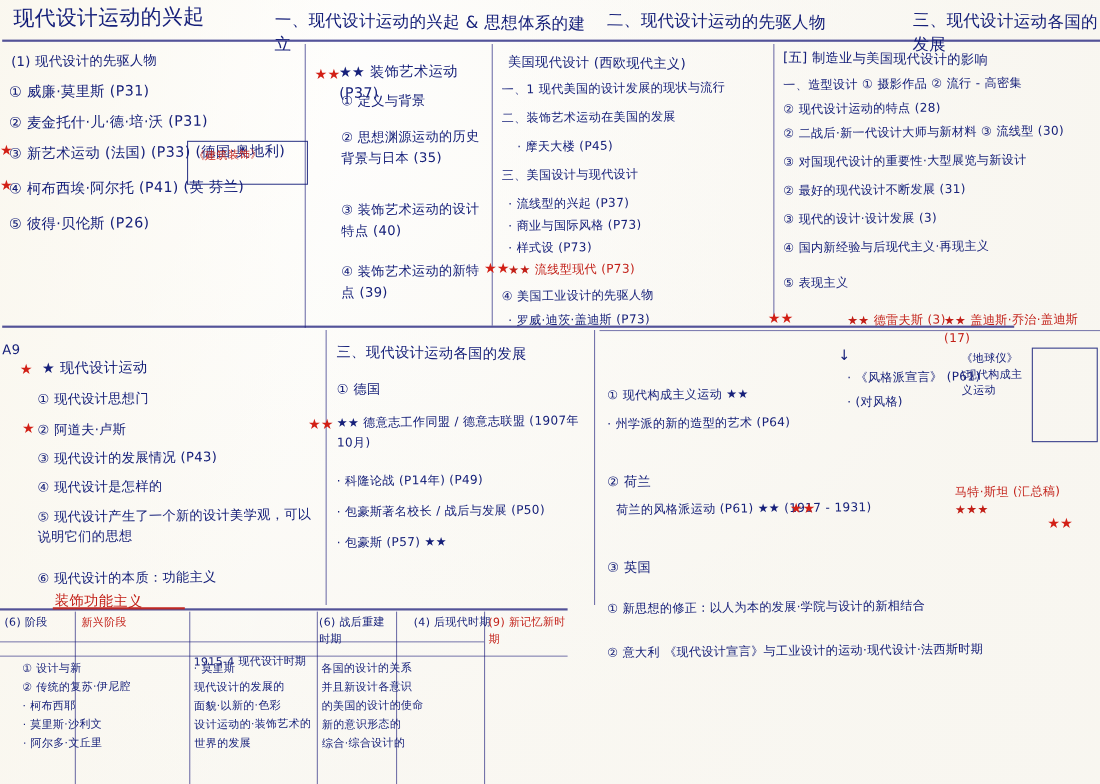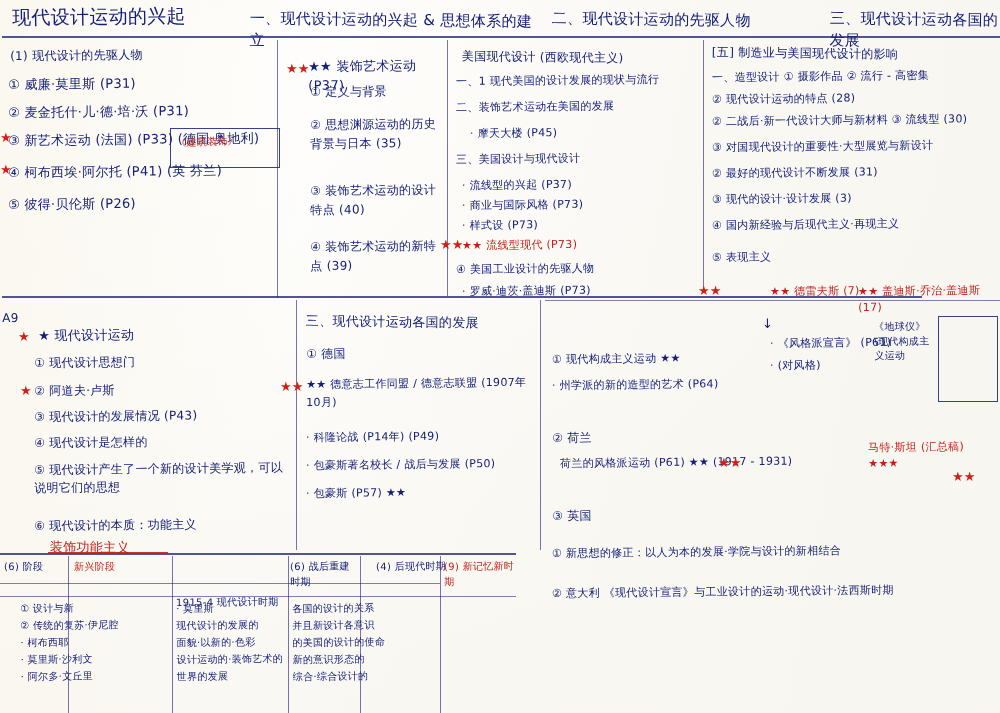--- a/index.html
+++ b/index.html
@@ -165,21 +165,21 @@
   <div class="hw blue t11 sk2" style="left:712px; top:70px; width:285px;">一、造型设计 ① 摄影作品 ② 流行 - 高密集</div>
   <div class="hw blue t11 sk2" style="left:712px; top:92px; width:285px;">② 现代设计运动的特点 (28)</div>
   <div class="hw blue t11 sk2" style="left:712px; top:114px; width:285px;">② 二战后·新一代设计大师与新材料 ③ 流线型 (30)</div>
   <div class="hw blue t11 sk2" style="left:712px; top:140px; width:285px;">③ 对国现代设计的重要性·大型展览与新设计</div>
   <div class="hw blue t11 sk2" style="left:712px; top:166px; width:285px;">② 最好的现代设计不断发展 (31)</div>
   <div class="hw blue t11 sk2" style="left:712px; top:192px; width:285px;">③ 现代的设计·设计发展 (3)</div>
   <div class="hw blue t11 sk2" style="left:712px; top:218px; width:285px;">④ 国内新经验与后现代主义·再现主义</div>
   <div class="hw blue t11 sk2" style="left:712px; top:250px; width:285px;">⑤ 表现主义</div>
   <div class="star" style="left:698px; top:284px;">★★</div>
   <div class="hw red t11 sk2" style="left:858px; top:284px; width:140px;">★★ 盖迪斯·乔治·盖迪斯 (17)</div>
-  <div class="hw red t11 sk2" style="left:770px; top:284px; width:90px;">★★ 德雷夫斯 (7)</div>
+  <div class="hw red t11 sk2" style="left:770px; top:284px; width:90px;">★★ 德雷夫斯 (3)</div>
 
   <div class="hw blue t13 sk3" style="left:306px; top:312px; width:250px;">三、现代设计运动各国的发展</div>
 
   <div class="hw blue t12 sk2" style="left:306px; top:346px; width:120px;">① 德国</div>
   <div class="star" style="left:280px; top:380px;">★★</div>
   <div class="hw blue t11 sk2" style="left:306px; top:376px; width:230px; line-height:1.6;">★★ 德意志工作同盟 / 德意志联盟 (1907年10月)</div>
   <div class="hw blue t11 sk2" style="left:306px; top:430px; width:230px;">· 科隆论战 (P14年) (P49)</div>
   <div class="hw blue t11 sk2" style="left:306px; top:458px; width:230px;">· 包豪斯著名校长 / 战后与发展 (P50)</div>
   <div class="hw blue t11 sk2" style="left:306px; top:486px; width:230px;">· 包豪斯 (P57) ★★</div>
 

